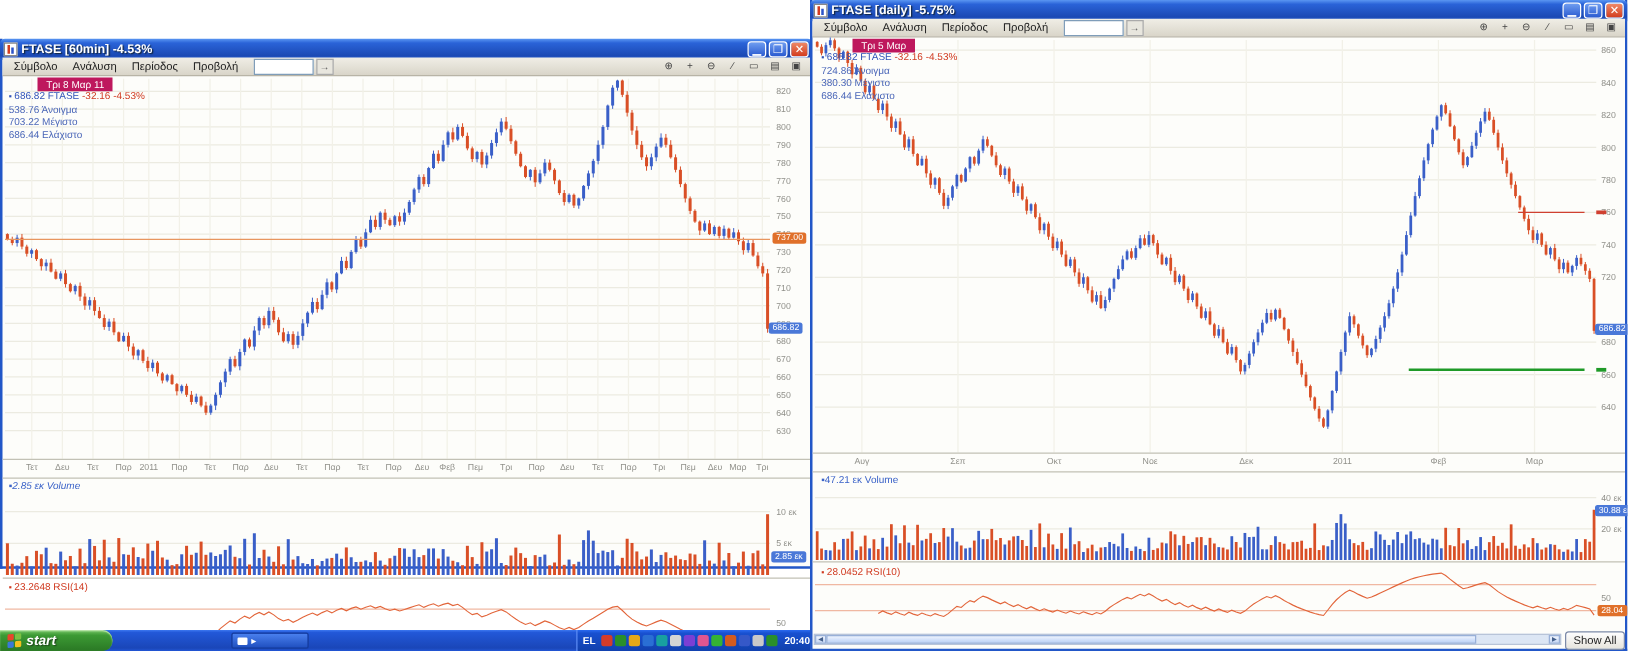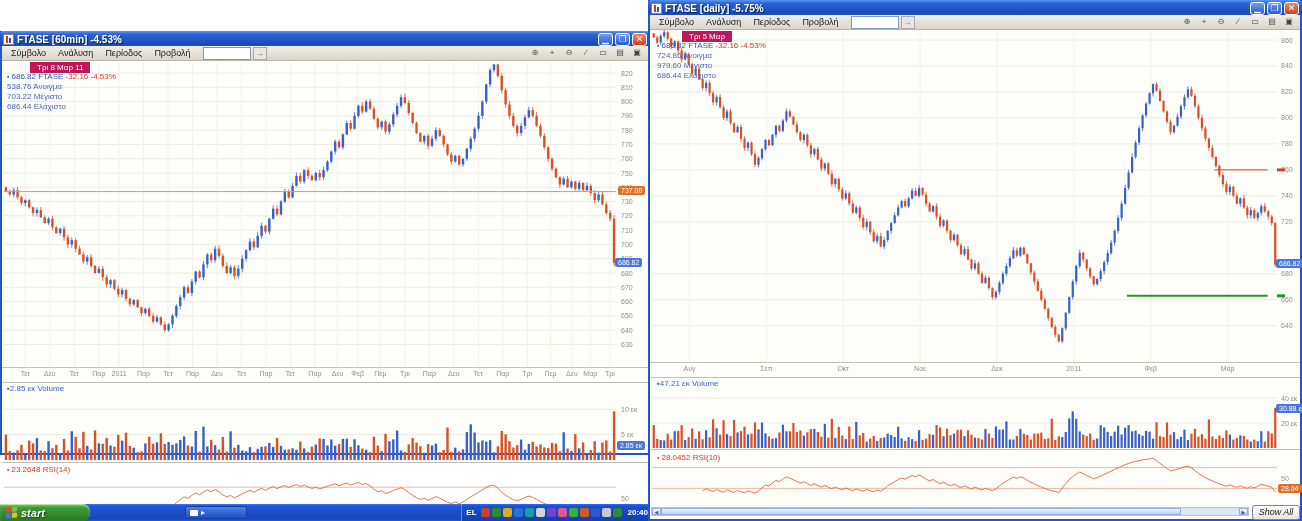--- a/index.html
+++ b/index.html
@@ -681,21 +681,21 @@
           <polyline points="58.2,450.5 62.0,452.0 65.9,453.1 69.8,450.7 73.7,452.1 77.5,453.0 81.4,453.9 85.3,451.6 89.2,452.9 93.0,453.8 96.9,451.5 100.8,452.8 104.6,453.7 108.5,451.5 112.4,452.7 116.3,453.5 120.1,451.3 124.0,452.5 127.9,453.3 131.8,451.1 135.6,452.2 139.5,453.0 143.4,450.8 147.3,451.9 151.1,452.7 155.0,450.5 158.9,451.6 162.7,452.5 166.6,449.6 170.5,445.6 174.4,441.7 178.2,438.7 182.1,435.7 186.0,437.4 189.9,434.3 193.7,431.9 197.6,433.7 201.5,430.8 205.4,428.9 209.2,430.8 213.1,428.6 217.0,430.9 220.8,433.9 224.7,435.8 228.6,434.5 232.5,436.8 236.3,435.0 240.2,432.8 244.1,431.0 248.0,429.4 251.8,431.2 255.7,429.1 259.6,427.4 263.5,429.3 267.3,427.2 271.2,425.7 275.1,427.6 278.9,425.7 282.8,424.5 286.7,426.4 290.6,424.8 294.4,423.6 298.3,425.5 302.2,424.1 306.1,426.0 309.9,427.4 313.8,426.3 317.7,427.8 321.6,426.6 325.4,425.3 329.3,424.0 333.2,422.8 337.1,424.9 340.9,423.2 344.8,422.0 348.7,424.0 352.5,422.5 356.4,421.5 360.3,423.5 364.2,422.4 368.0,424.9 371.9,428.1 375.8,430.7 379.7,429.7 383.5,432.5 387.4,431.2 391.3,429.4 395.2,428.0 399.0,426.7 402.9,428.5 406.8,431.5 410.6,434.2 414.5,436.7 418.4,438.6 422.3,437.2 426.1,439.5 430.0,437.7 433.9,435.7 437.8,437.1 441.6,439.1 445.5,441.2 449.4,442.6 453.3,440.9 457.1,442.7 461.0,441.0 464.9,438.3 468.7,435.8 472.6,433.6 476.5,431.2 480.4,428.8 484.2,426.4 488.1,424.7 492.0,424.1 495.9,427.4 499.7,431.1 503.6,434.3 507.5,436.6 511.4,438.5 515.2,439.8 519.1,438.2 523.0,436.5 526.8,435.1 530.7,436.4 534.6,438.4 538.5,440.4 542.3,442.4 546.2,444.2 550.1,445.6 554.0,446.8 557.8,447.7 561.7,446.0 565.6,447.2 569.5,445.5 573.3,446.6 577.2,444.9 581.1,446.0 584.9,444.7 588.8,445.9 592.7,447.0 596.6,445.1 600.4,446.8 604.3,448.1 608.2,448.9 612.1,453.5" fill="none" stroke="#e2653a" stroke-width="0.9"></polyline>
         </g>
       </svg>
     <div class="tooltip-date" style="left:28px;top:31px;">Τρι 8 Μαρ 11</div>
     <div class="legend" style="left:5px;top:41px;">
       <div><span class="bull">▪</span><span class="lv">686.82</span> <span class="lv">FTASE</span> <span class="lneg">-32.16 -4.53%</span></div>
       <div>538.76 Άνοιγμα</div>
       <div>703.22 Μέγιστο</div>
       <div>686.44 Ελάχιστο</div>
     </div>
-    <div class="pane-header ph-vol" style="left:5px;top:353px;"><span class="bull">▪</span><span>2.85 εκ Volume</span></div>
+    <div class="pane-header ph-vol" style="left:5px;top:353px;font-style:italic;"><span class="bull">▪</span><span>2.85 εκ Volume</span></div>
     <div class="pane-header ph-rsi" style="left:5px;top:434px;"><span style="color:#d03a20;font-size:7px;margin-right:2px;">▪</span><span>23.2648 RSI(14)</span></div>
     <div class="vbox vb-orange" style="left:616px;top:155px;">737.00</div>
     <div class="vbox vb-blue" style="left:613px;top:227px;">686.82</div>
     <div class="vbox vb-blue" style="left:615px;top:410px;">2.85 εκ</div>
     <div class="vbox vb-orange" style="left:617px;top:477px;">23.26</div>
     <div class="hscroll" style="left:1px;top:494px;width:644px;">
       <span class="sb-arrow" style="left:0;">◀</span>
       <span class="sb-thumb" style="left:9px;width:560px;"></span>
       <span class="sb-arrow" style="right:0;">▶</span>
     </div>
@@ -1363,29 +1363,29 @@
           <line x1="2" y1="437.6" x2="627" y2="437.6" stroke="#f0b8a2" stroke-width="1"></line>
           <line x1="2" y1="458.4" x2="627" y2="458.4" stroke="#f0b8a2" stroke-width="1"></line>
           <text x="631" y="450.5" font-size="7" fill="#90908a">50</text>
           <polyline points="52.6,460.8 56.1,458.8 59.6,460.3 63.1,461.5 66.6,459.5 70.1,461.0 73.6,462.2 77.1,459.8 80.6,461.3 84.1,462.3 87.5,460.4 91.0,461.8 94.5,462.8 98.0,460.9 101.5,462.2 105.0,463.2 108.5,460.9 112.0,457.9 115.5,455.1 119.0,456.0 122.5,452.9 126.0,450.5 129.4,451.6 132.9,448.9 136.4,446.9 139.9,448.1 143.4,449.9 146.9,451.5 150.4,453.1 153.9,451.6 157.4,453.7 160.9,455.3 164.4,453.7 167.9,455.6 171.3,457.1 174.8,455.4 178.3,457.1 181.8,458.6 185.3,457.0 188.8,458.5 192.3,459.7 195.8,458.0 199.3,459.4 202.8,460.6 206.3,458.8 209.8,460.2 213.2,461.2 216.7,459.4 220.2,460.7 223.7,461.8 227.2,460.0 230.7,461.2 234.2,459.0 237.7,456.0 241.2,453.7 244.7,451.6 248.2,449.5 251.7,447.9 255.1,449.2 258.6,447.2 262.1,445.4 265.6,446.8 269.1,445.0 272.6,446.8 276.1,449.1 279.6,450.9 283.1,449.5 286.6,451.8 290.1,453.7 293.6,452.1 297.0,454.2 300.5,455.8 304.0,454.2 307.5,456.1 311.0,457.5 314.5,455.8 318.0,457.5 321.5,458.9 325.0,457.1 328.5,458.7 332.0,459.9 335.4,458.1 338.9,459.6 342.4,460.7 345.9,458.9 349.4,455.9 352.9,453.2 356.4,451.1 359.9,449.0 363.4,447.2 366.9,448.4 370.4,446.6 373.9,448.2 377.3,450.4 380.8,452.3 384.3,454.1 387.8,455.7 391.3,457.1 394.8,458.4 398.3,459.7 401.8,460.8 405.3,461.7 408.8,462.4 412.3,458.0 415.8,453.5 419.2,449.8 422.7,446.7 426.2,444.0 429.7,442.1 433.2,443.6 436.7,445.5 440.2,447.1 443.7,448.6 447.2,447.6 450.7,446.1 454.2,444.4 457.7,442.8 461.1,441.2 464.6,439.5 468.1,437.9 471.6,436.3 475.1,434.8 478.6,433.4 482.1,432.3 485.6,431.4 489.1,430.6 492.6,429.9 496.1,429.3 499.6,428.9 503.0,428.5 506.5,430.4 510.0,433.3 513.5,436.0 517.0,438.6 520.5,441.0 524.0,440.2 527.5,439.1 531.0,437.9 534.5,436.9 538.0,436.1 541.5,437.8 544.9,440.5 548.4,443.3 551.9,445.5 555.4,447.6 558.9,449.3 562.4,450.9 565.9,452.4 569.4,453.9 572.9,455.2 576.4,456.3 579.9,454.9 583.4,456.2 586.8,457.3 590.3,455.8 593.8,457.2 597.3,458.2 600.8,456.7 604.3,457.8 607.8,456.2 611.3,454.3 614.8,455.2 618.3,456.1 621.8,457.2 625.3,462.1" fill="none" stroke="#e2653a" stroke-width="0.9"></polyline>
         </g>
       </svg>
     <div class="tooltip-date" style="left:32px;top:31px;">Τρι 5 Μαρ</div>
     <div class="legend" style="left:7px;top:41px;">
       <div><span class="bull">▪</span><span class="lv">686.82</span> <span class="lv">FTASE</span> <span class="lneg">-32.16 -4.53%</span></div>
       <div>724.86 Άνοιγμα</div>
-      <div>979.60 Μέγιστο</div>
+      <div>380.30 Μέγιστο</div>
       <div>686.44 Ελάχιστο</div>
     </div>
     <div class="pane-header ph-vol" style="left:7px;top:379px;"><span class="bull">▪</span><span>47.21 εκ Volume</span></div>
     <div class="pane-header ph-rsi" style="left:7px;top:453px;"><span style="color:#d03a20;font-size:7px;margin-right:2px;">▪</span><span>28.0452 RSI(10)</span></div>
     <div class="vbox vb-blue" style="left:626px;top:259px;">686.82</div>
     <div class="vbox vb-blue" style="left:626px;top:404px;">30.88 εκ</div>
     <div class="vbox vb-orange" style="left:628px;top:484px;">28.04</div>
     <div class="hscroll" style="left:1px;top:507px;width:598px;">
       <span class="sb-arrow" style="left:0;">◀</span>
       <span class="sb-thumb" style="left:9px;width:520px;"></span>
       <span class="sb-arrow" style="right:0;">▶</span>
     </div>
-    <div class="showall" style="left:602px;top:505px;width:46px;height:13px;font-style:italic;">Show All</div>
+    <div class="showall" style="left:602px;top:505px;width:46px;height:13px;">Show All</div>
   </div>
 
 </div>
 
 </body></html>

